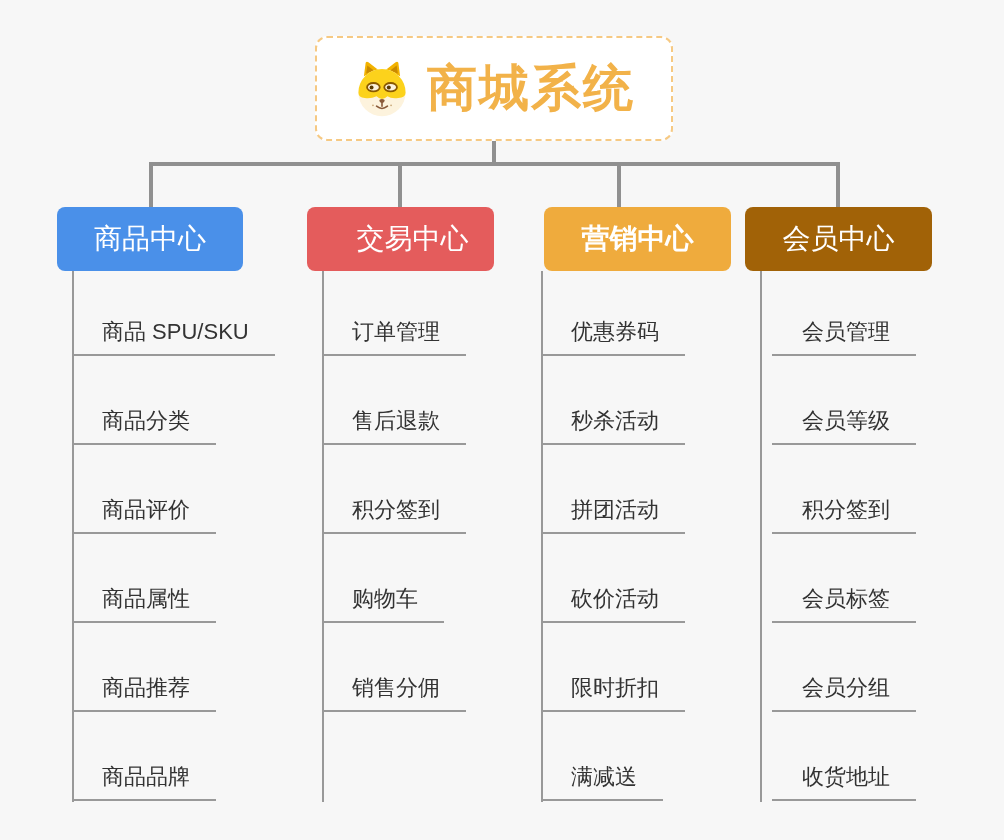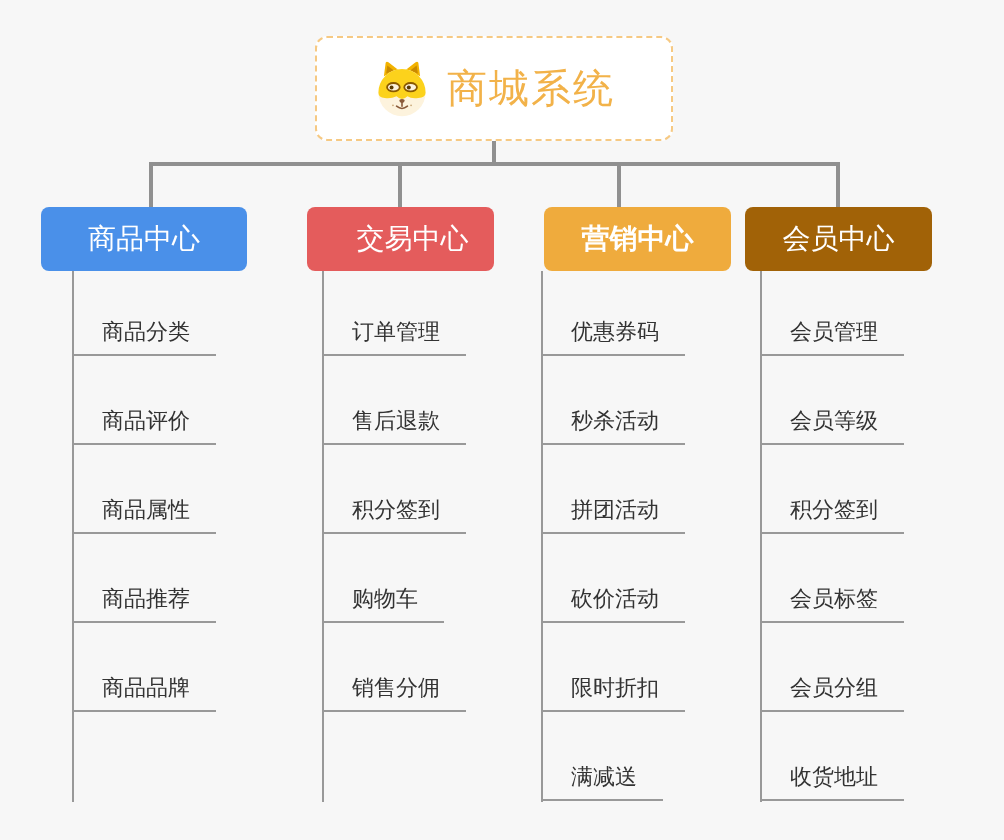--- a/index.html
+++ b/index.html
@@ -17,21 +17,21 @@
   
   .root-node{
     position:absolute;left:315px;top:36px;width:358px;height:105px;
     box-sizing:border-box;
     background:#ffffff;
     border:2px dashed #f6c983;
     border-radius:12px;
     display:flex;align-items:center;justify-content:center;gap:16px;
   }
   .root-title{
-    font-size:40px;font-weight:normal;letter-spacing:2px;
+    font-size:50px;font-weight:bold;letter-spacing:2px;
     color:#f2b249;
   }
   .doge{width:58px;height:58px;display:block;}
 
   
   .conn{position:absolute;background:#909090;}
   .stem{left:492px;top:141px;width:4px;height:22px;}
   .bus{left:149px;top:162px;width:691px;height:4px;}
   .drop{top:165px;width:4px;height:43px;}
   .drop0{left:149px;}
@@ -40,39 +40,39 @@
   .drop3{left:836px;}
 
   
   .hdr{
     position:absolute;top:207px;height:64px;width:187px;
     box-sizing:border-box;border-radius:8px;
     color:#ffffff;font-size:28px;
     display:flex;align-items:center;justify-content:center;
     cursor:default;
   }
-  .hdr0{left:41px;width:206px;}
+  .hdr0{left:57px;width:186px;}
   .hdr1{left:307px;}
   .hdr2{left:544px;font-weight:bold;}
   .hdr3{left:745px;}
 
   
   .vline{
     position:absolute;top:271px;width:2px;height:531px;background:#999999;
   }
   .vl0{left:72px;}
   .vl1{left:322px;}
   .vl2{left:541px;}
   .vl3{left:760px;}
 
   .items{position:absolute;top:271px;}
   .it0{left:72px;}
   .it1{left:322px;}
   .it2{left:541px;}
-  .it3{left:760px;}
+  .it3{left:760px;padding-left:12px;}
 
   .item{
     box-sizing:border-box;
     height:89px;
     display:flex;align-items:flex-end;
     width:fit-content;
     border-bottom:2px solid #999999;
     padding:0 26px 7px 30px;
     font-size:22px;color:#333333;
     white-space:nowrap;
@@ -122,20 +122,21 @@
   <div class="hdr hdr1" style="background: rgb(228, 92, 92); padding-left: 24px;">交易中心</div>
   <div class="hdr hdr2" style="background: rgb(239, 171, 61);">营销中心</div>
   <div class="hdr hdr3" style="background: #a16207;">会员中心</div>
 
   <div class="vline vl0"></div>
   <div class="vline vl1"></div>
   <div class="vline vl2"></div>
   <div class="vline vl3"></div>
 
   <div class="items it0">
+    <div class="item">商品 SPU/SKU</div>
     <div class="item">商品分类</div>
     <div class="item">商品评价</div>
     <div class="item">商品属性</div>
     <div class="item">商品推荐</div>
     <div class="item">商品品牌</div>
   </div>
 
   <div class="items it1">
     <div class="item">订单管理</div>
     <div class="item">售后退款</div>

